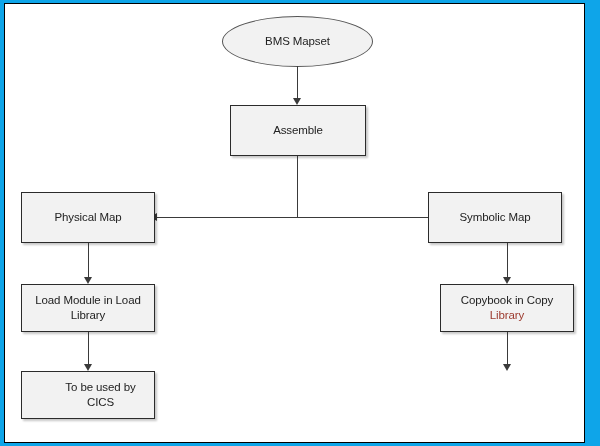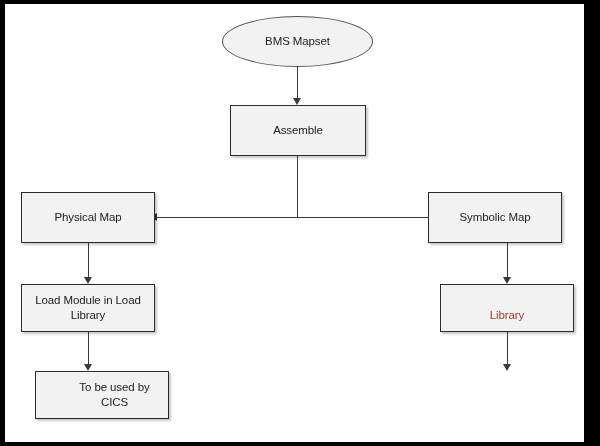--- a/index.html
+++ b/index.html
@@ -7,21 +7,21 @@
     padding: 0;
     background: #ffffff;
   }
   body {
     font-family: "Liberation Sans", "DejaVu Sans", sans-serif;
   }
   #canvas {
     position: relative;
     width: 600px;
     height: 446px;
-    background: #000000;
+    background: #0ea5e9;
     overflow: hidden;
   }
   
   .frame {
     position: absolute;
     left: 4px;
     top: 3px;
     width: 581px;
     height: 440px;
     border: 1px solid #000000;
@@ -135,29 +135,29 @@
 
   <div class="node" style="left:21px; top:284px; width:134px; height:48px;">
     <span class="label">
       <span>Load Module in Load</span><br>
       <span>Library</span>
     </span>
   </div>
 
   <div class="node" style="left:440px; top:284px; width:134px; height:48px;">
     <span class="label">
-      <br>
+      <span>Copybook in Copy</span><br>
       <span class="accent">Library</span>
     </span>
   </div>
 
   <div class="vline" style="left:88px; top:332px; height:33px;"></div>
   <div class="arrow-down" style="left:84px; top:364px;"></div>
 
   <div class="vline" style="left:507px; top:332px; height:33px;"></div>
   <div class="arrow-down" style="left:503px; top:364px;"></div>
 
-  <div class="node" style="left:35px; top:371px; width:134px; height:48px;padding-left:25px;">
+  <div class="node" style="left:21px; top:371px; width:134px; height:48px;padding-left:25px;">
     <span class="label">To be used by CICS</span>
   </div>
 
 
 </div>
 
 </body></html>

